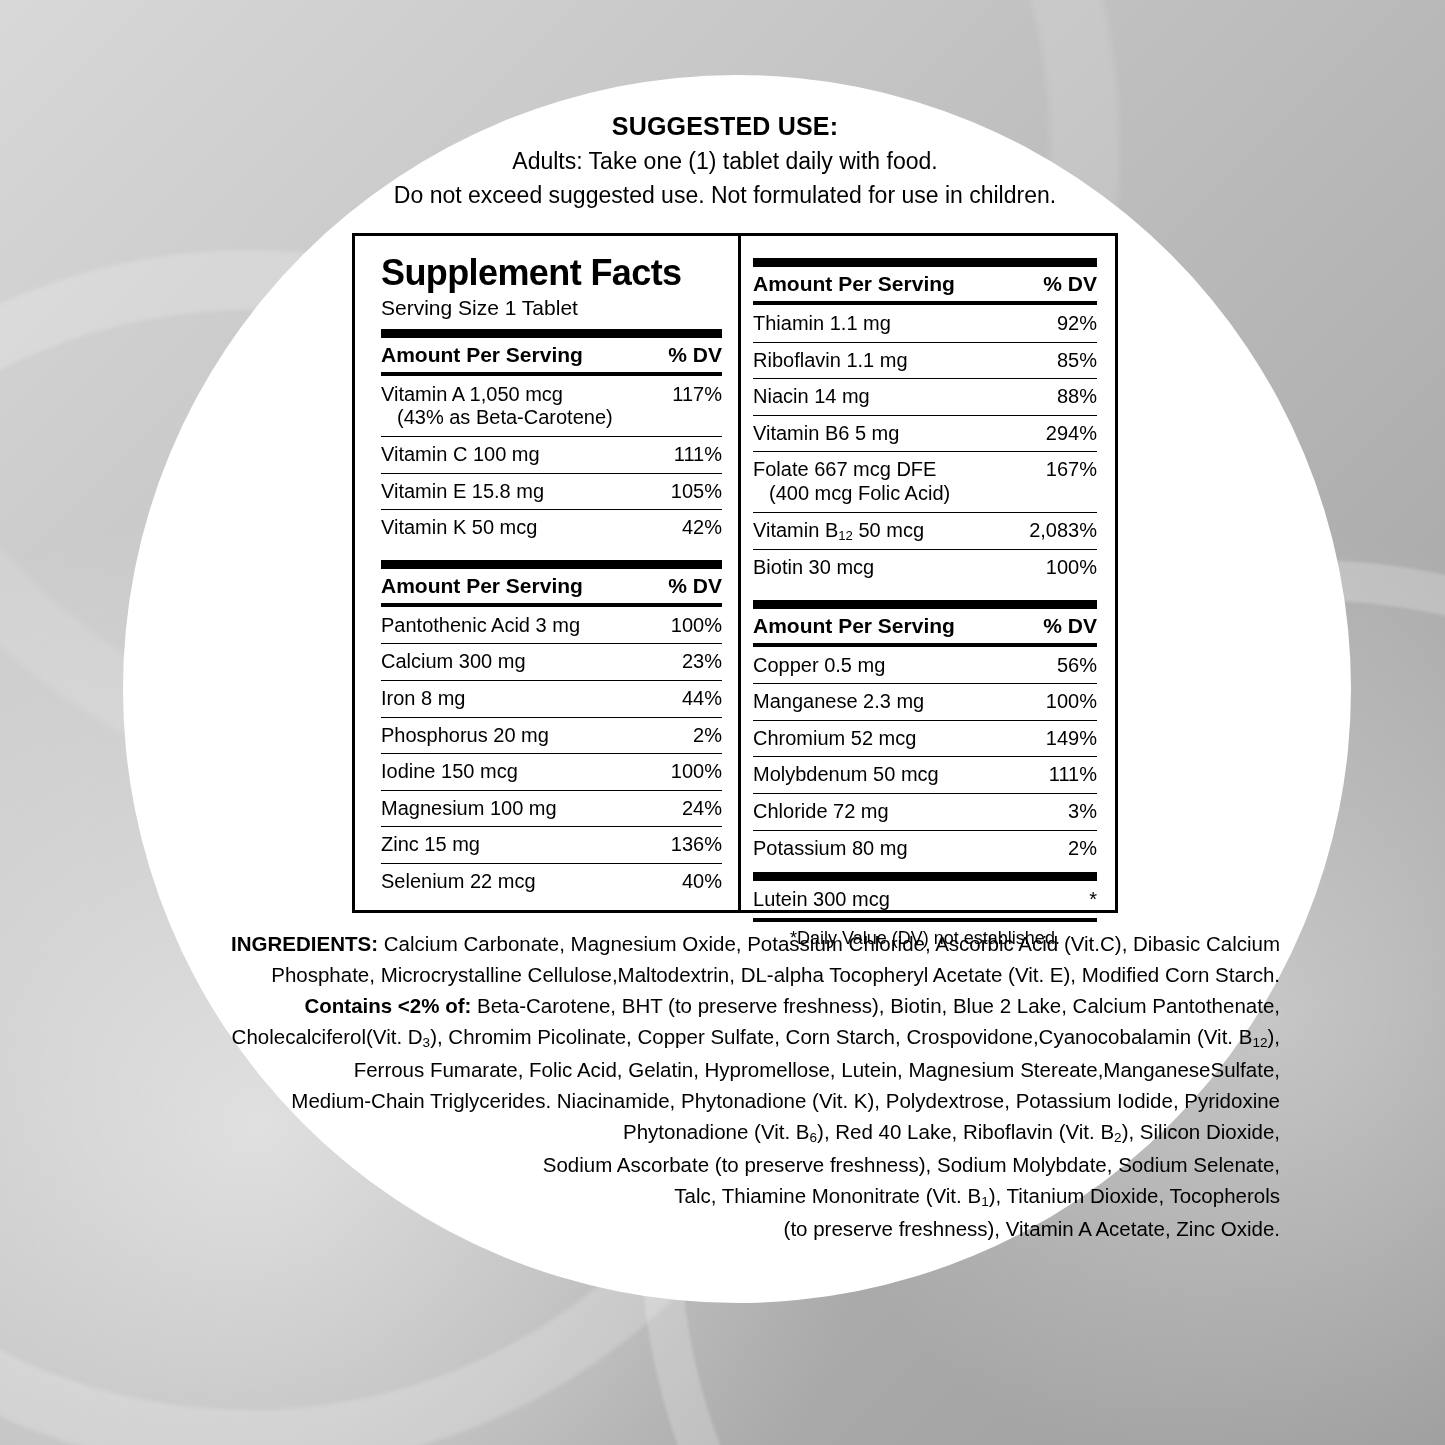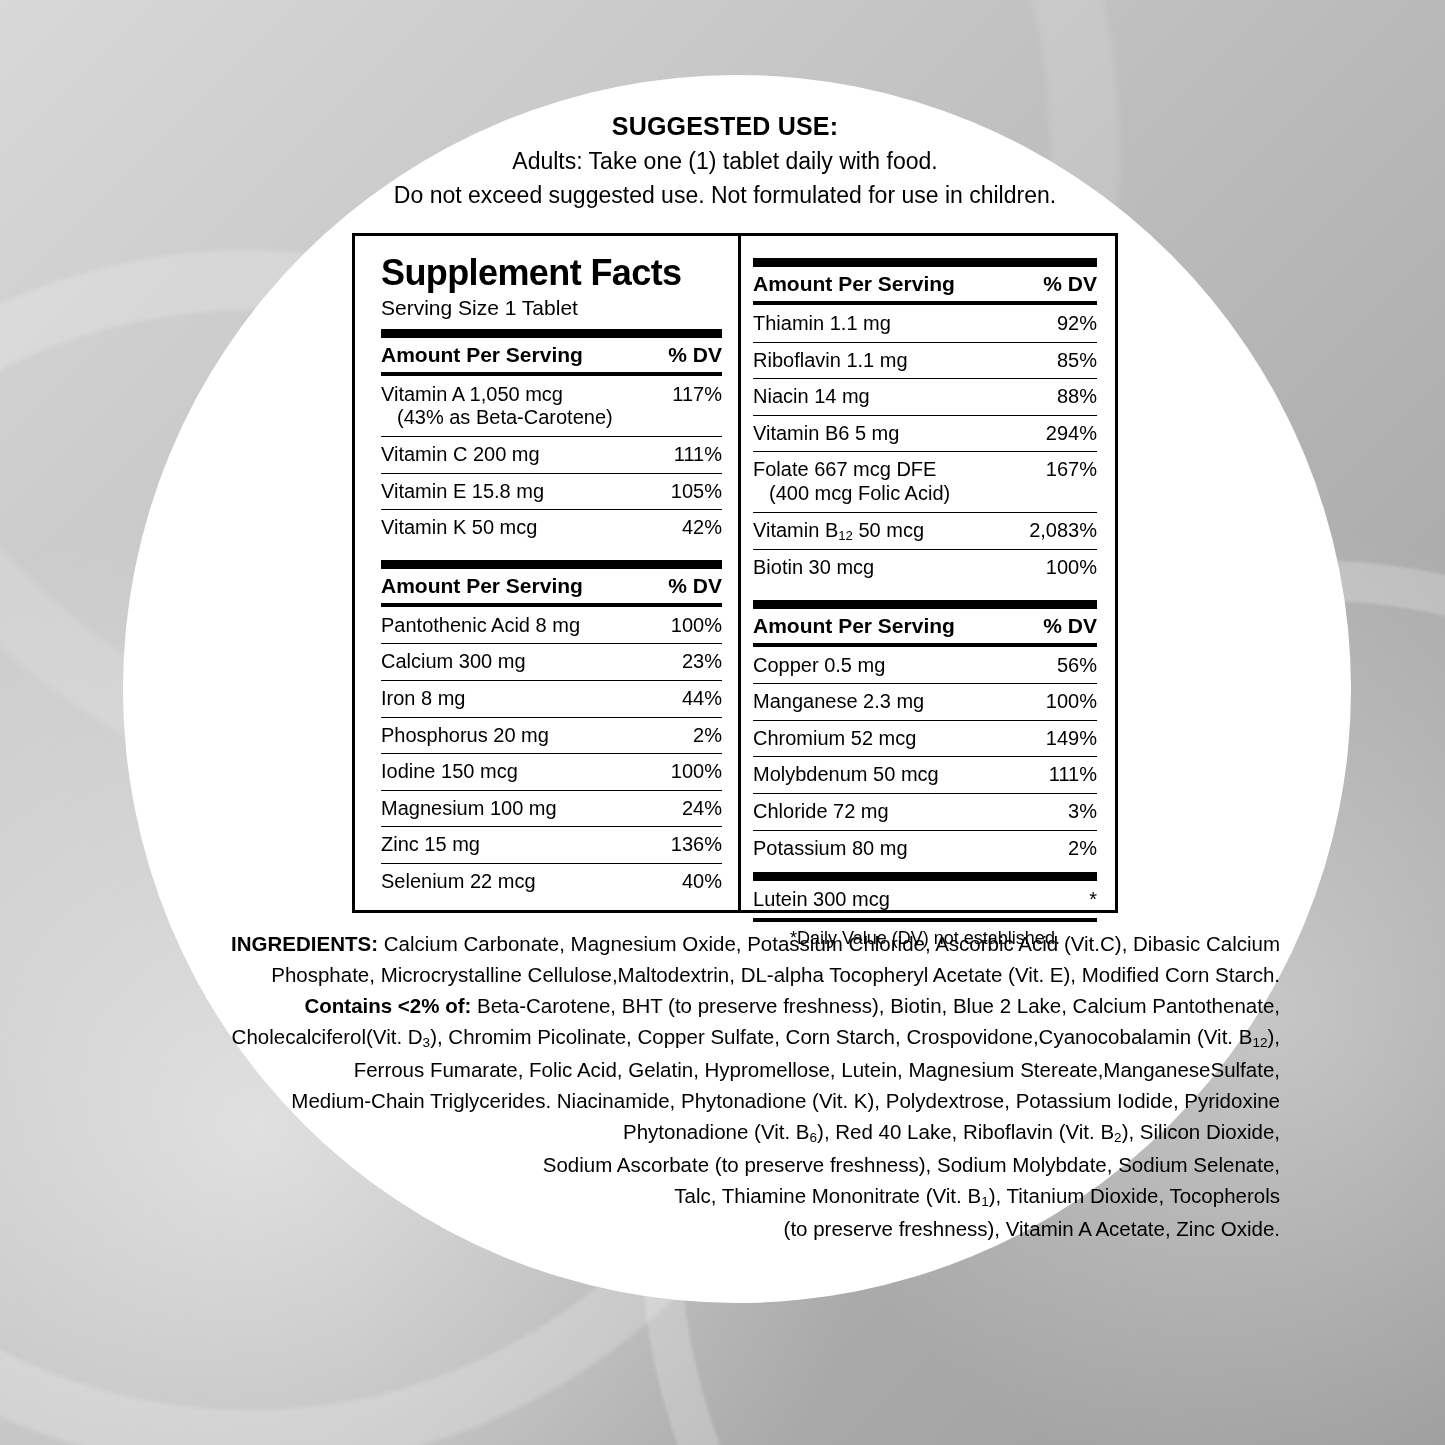--- a/index.html
+++ b/index.html
@@ -255,42 +255,42 @@
         <div class="rule-mid"></div>
 
         <div class="row first">
           <span class="nm">
             <span>Vitamin A 1,050 mcg</span>
             <span class="sub">(43% as Beta-Carotene)</span>
           </span>
           <span class="dv">117%</span>
         </div>
         <div class="row">
-          <span class="nm">Vitamin C 200 mg</span>
+          <span class="nm">Vitamin C 100 mg</span>
           <span class="dv">111%</span>
         </div>
         <div class="row">
           <span class="nm">Vitamin E  15.8 mg</span>
           <span class="dv">105%</span>
         </div>
         <div class="row">
           <span class="nm">Vitamin K 50 mcg</span>
           <span class="dv">42%</span>
         </div>
 
         <div class="gap-block"></div>
         <div class="rule-thick-2"></div>
         <div class="hdr">
           <span>Amount Per Serving</span>
           <span>% DV</span>
         </div>
         <div class="rule-mid"></div>
 
         <div class="row first">
-          <span class="nm">Pantothenic Acid 8 mg</span>
+          <span class="nm">Pantothenic Acid 3 mg</span>
           <span class="dv">100%</span>
         </div>
         <div class="row">
           <span class="nm">Calcium 300 mg</span>
           <span class="dv">23%</span>
         </div>
         <div class="row">
           <span class="nm">Iron 8 mg</span>
           <span class="dv">44%</span>
         </div>

